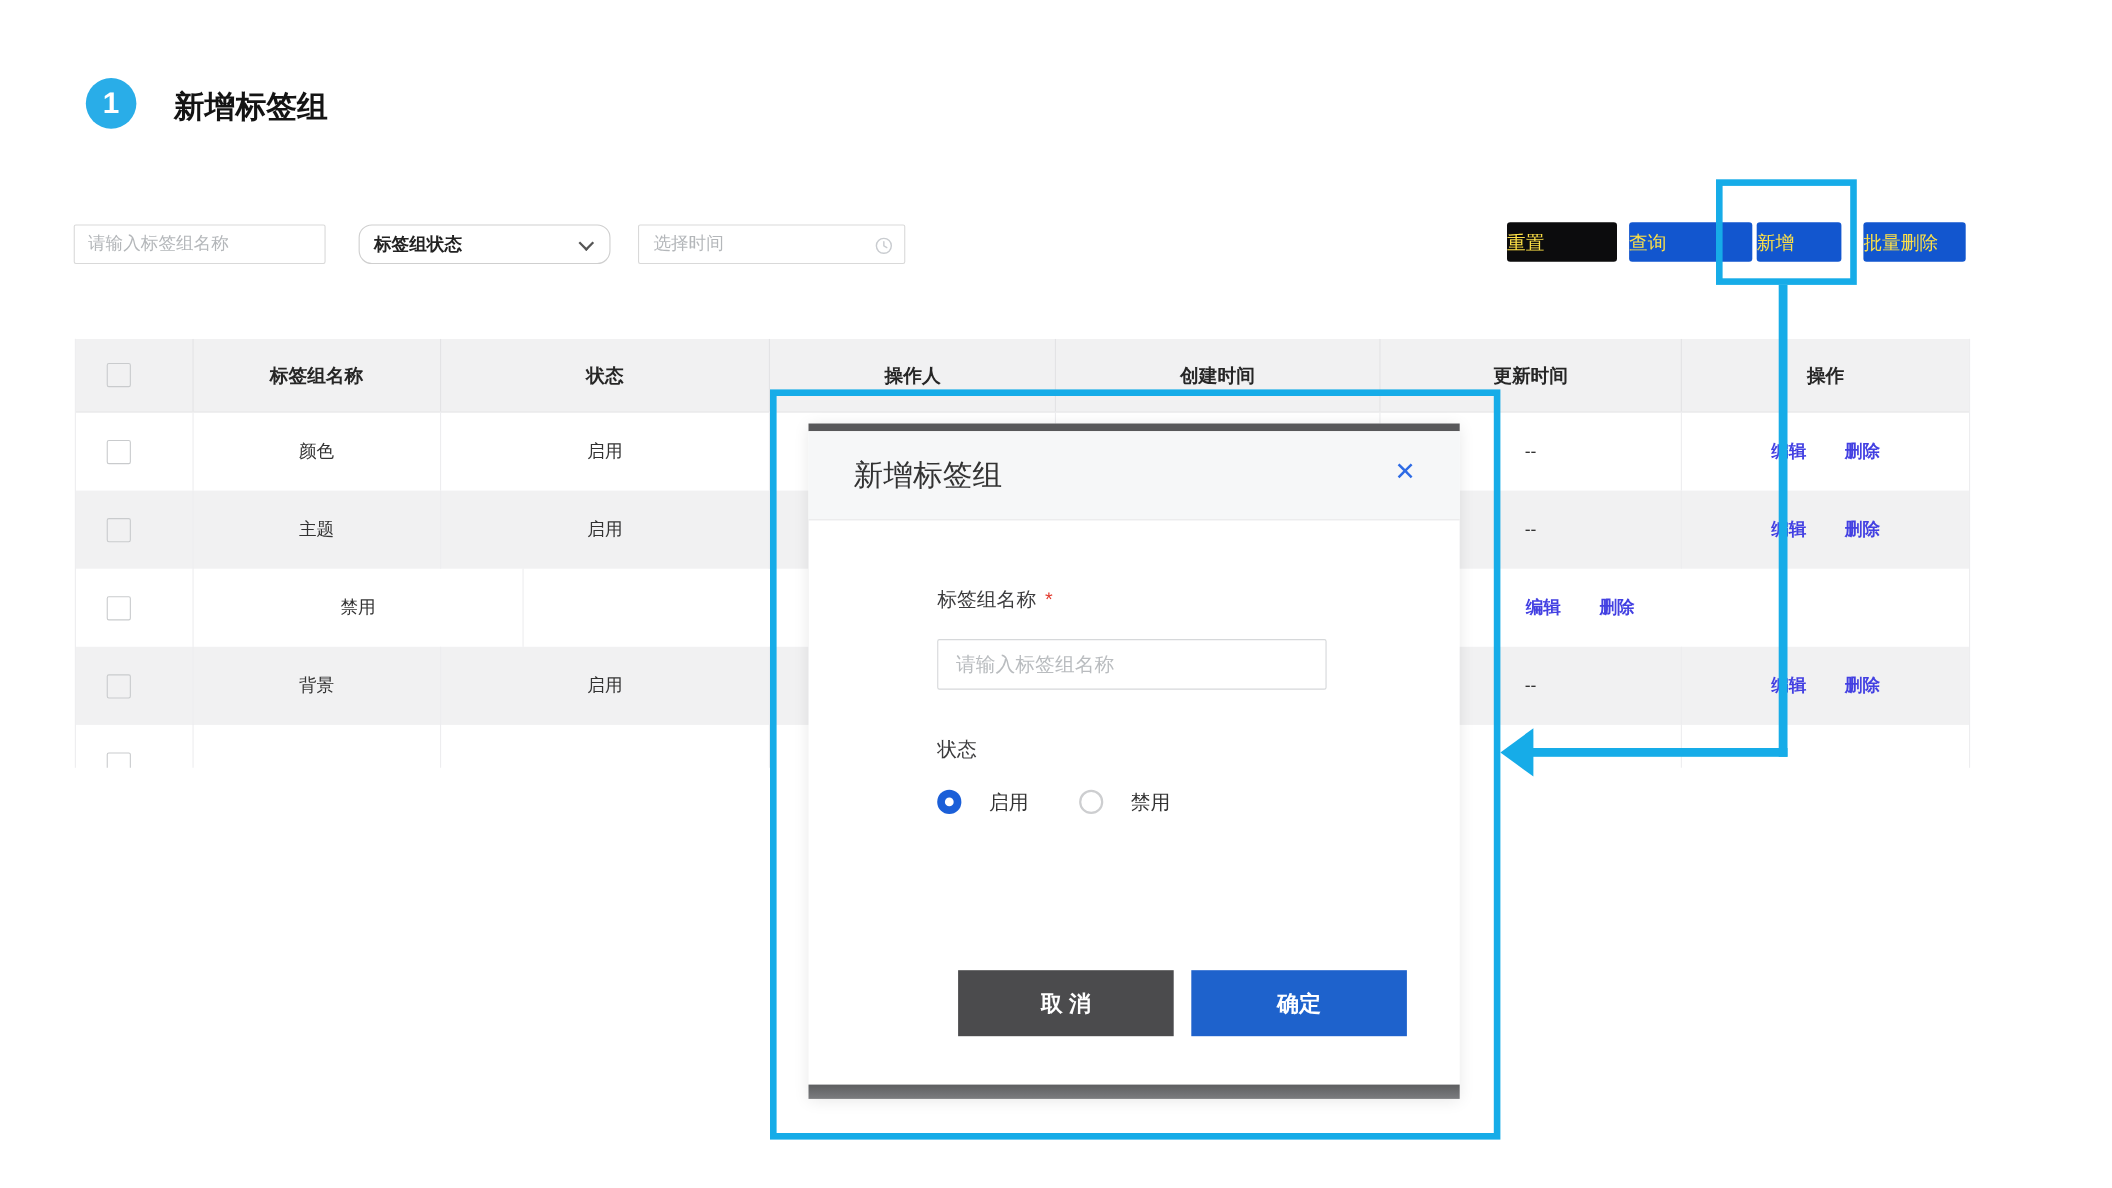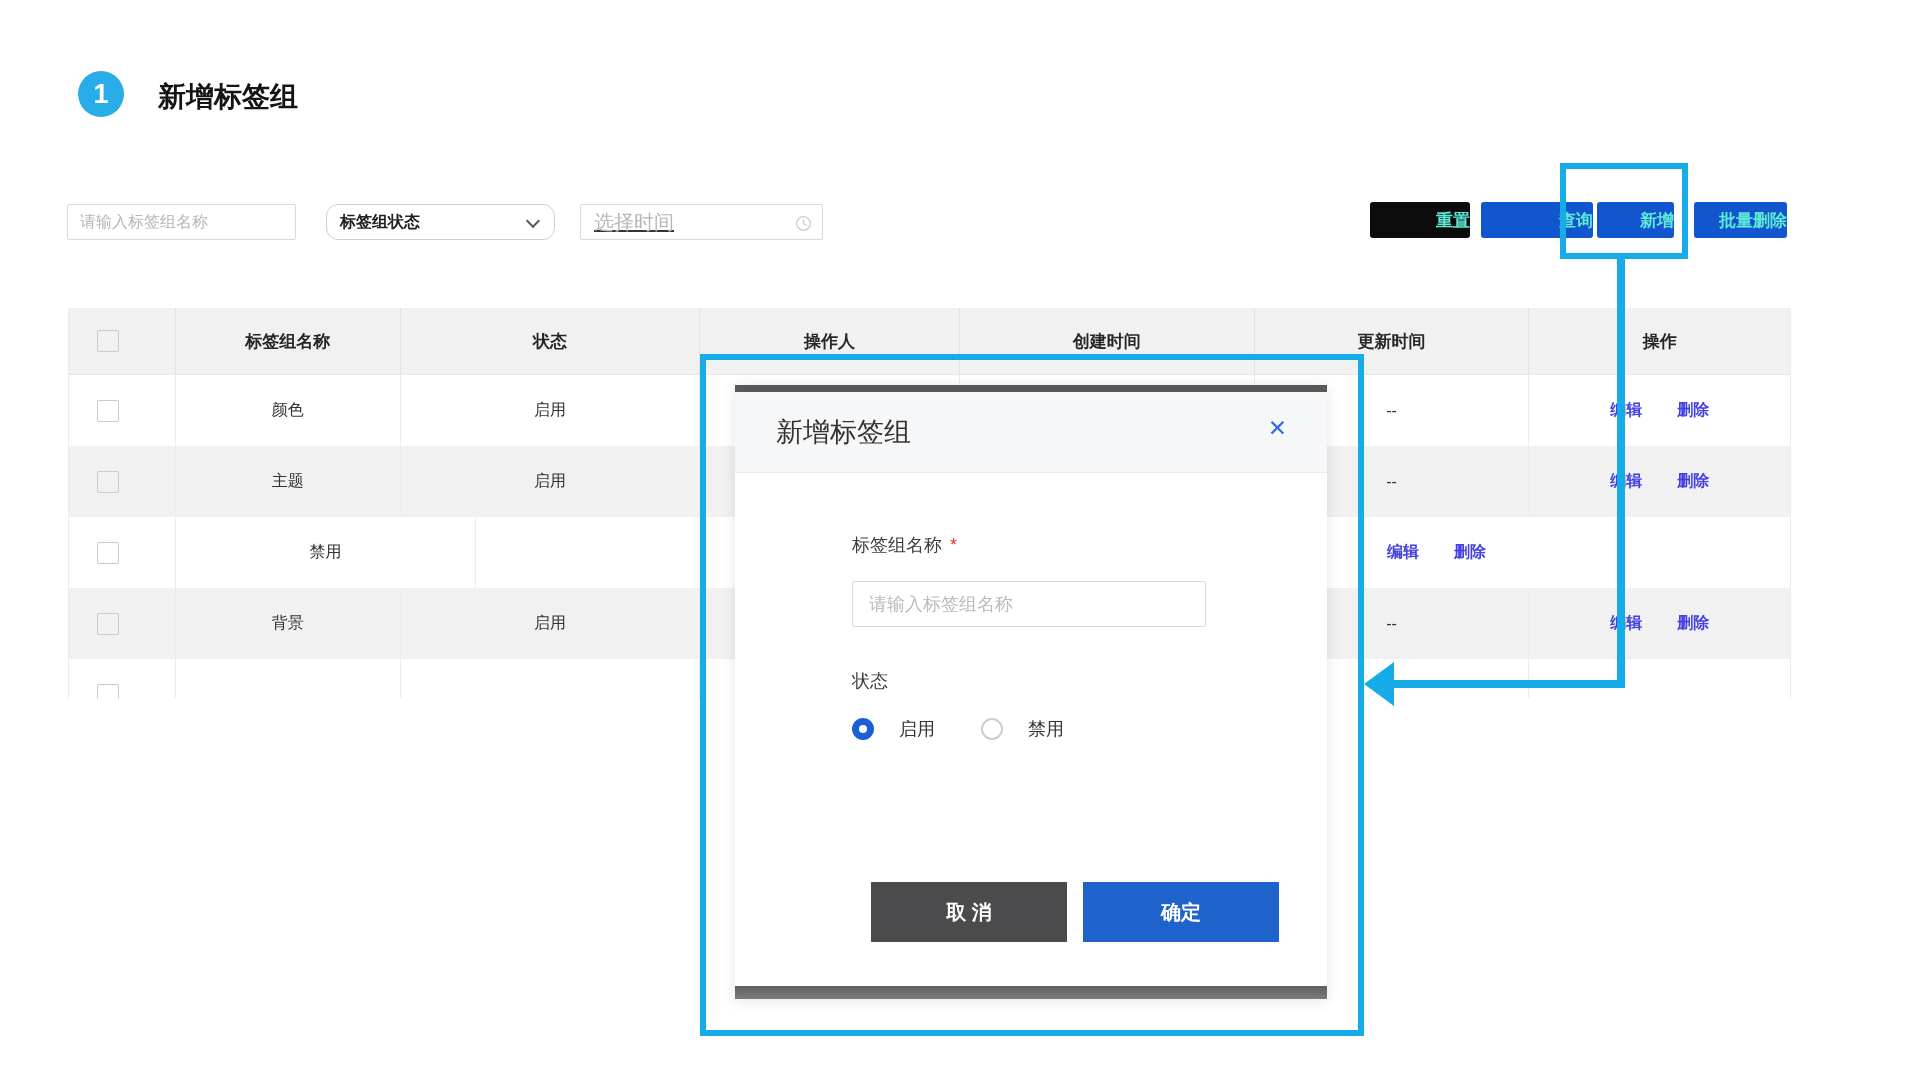--- a/index.html
+++ b/index.html
@@ -20,28 +20,28 @@
   .f-input::placeholder { color:#b4b7ba; }
   #name-filter { left:67px; width:229px; }
   .f-select { position:absolute; left:326px; top:204px; width:229px; height:36px;
     border:1px solid #cfcfcf; border-radius:12px; background:#fff; cursor:pointer; }
   .f-select .val { position:absolute; left:13px; top:7px; font-size:16px; font-weight:bold; color:#222; }
   .chevron { position:absolute; right:16px; top:11px; width:10px; height:10px;
     border-right:2px solid #555; border-bottom:2px solid #555; transform:rotate(45deg); }
   .f-date { position:absolute; left:580px; top:204px; width:243px; height:36px;
     border:1px solid #d9d9d9; border-radius:2px; background:#fff; }
   .f-date input { position:absolute; left:0; top:0; width:100%; height:100%; border:none; outline:none;
-    font-size:20px; padding:0 34px 0 13px; background:transparent; color:#333;
-    font-family:"Liberation Sans","DejaVu Sans",sans-serif;text-decoration:underline; }
+    font-size:16px; padding:0 34px 0 13px; background:transparent; color:#333;
+    font-family:"Liberation Sans","DejaVu Sans",sans-serif; }
   .f-date input::placeholder { color:#b4b7ba; }
   .clock { position:absolute; right:10px; top:10px; }
 
   
   .btn { position:absolute; top:202px; height:36px; border:none; border-radius:3px;
-    color:#5eead4; font-size:17px; font-weight:bold; cursor:pointer; text-align:right;
+    color:#fde047; font-size:17px; font-weight:normal; cursor:pointer; text-align:left;
     font-family:"Liberation Sans","DejaVu Sans",sans-serif; }
   .btn-dark { background:#0c0c0d; }
   .btn-blue { background:#1256cf; }
   #btn-reset { left:1370px; width:100px; }
   #btn-search { left:1481px; width:112px; }
   #btn-add { left:1597px; width:77px; }
   #btn-batch { left:1694px; width:93px; }
 
   
   .table { position:absolute; left:68px; top:308px; width:1723px; height:390px; overflow:hidden;

